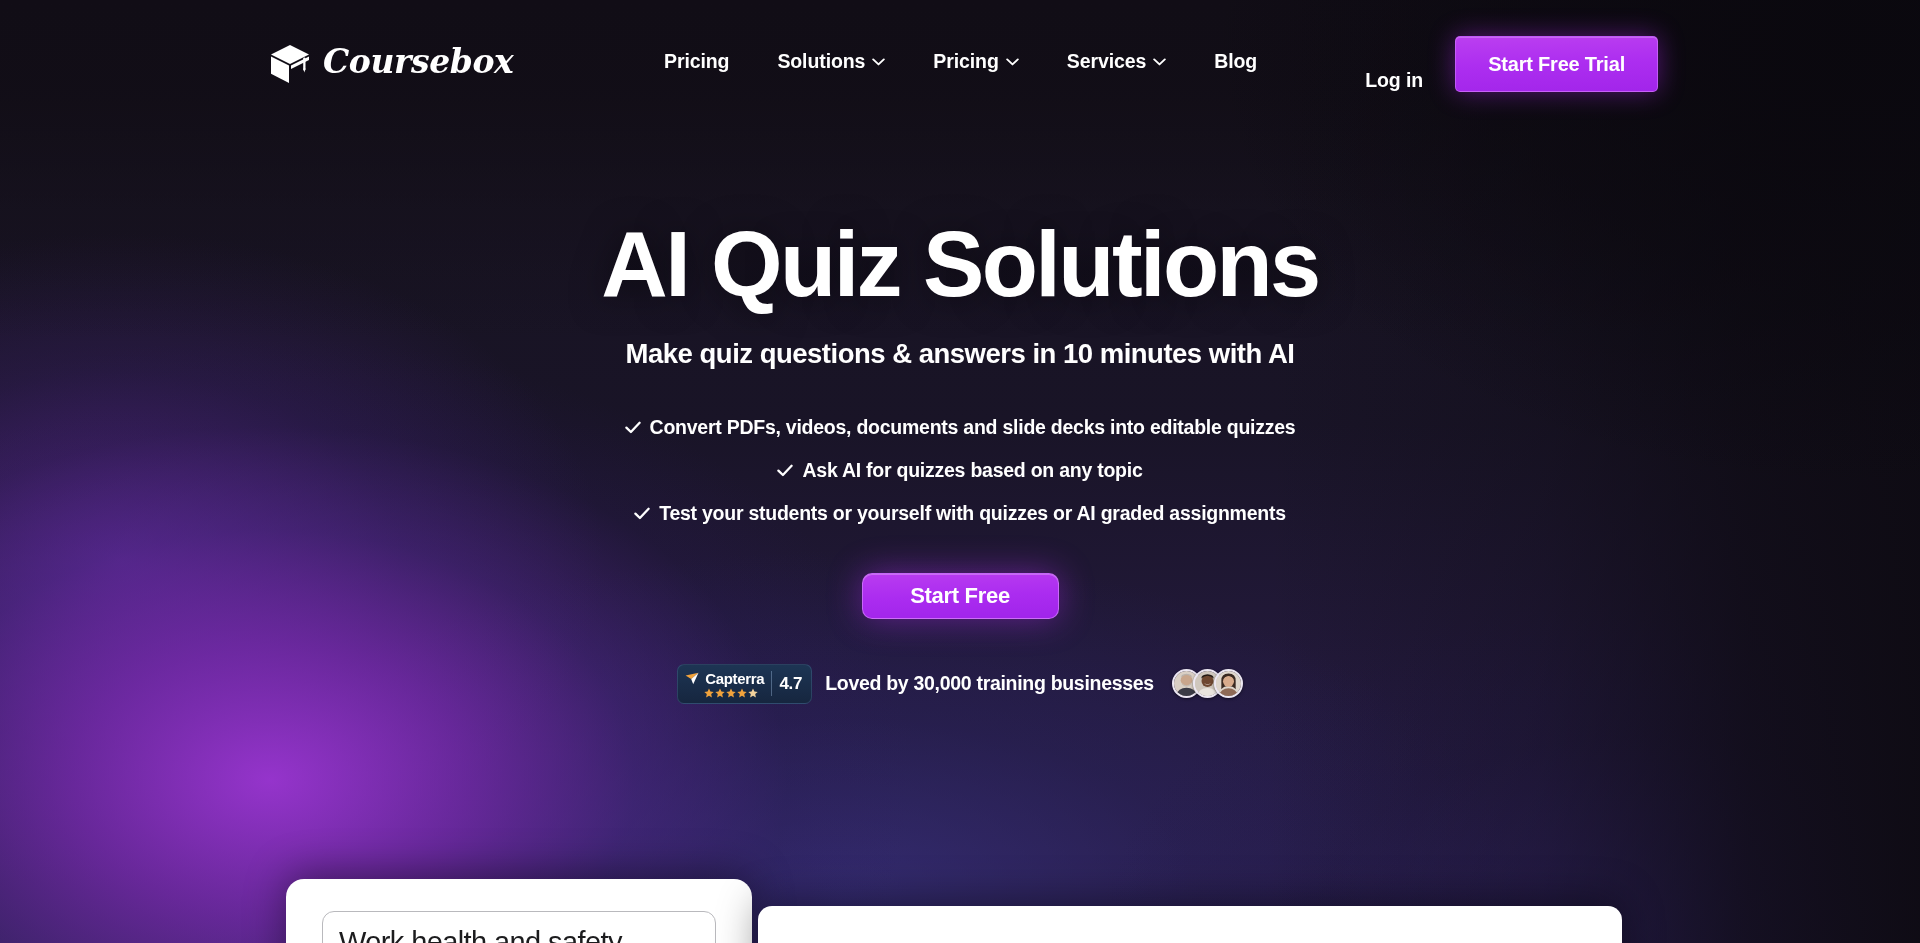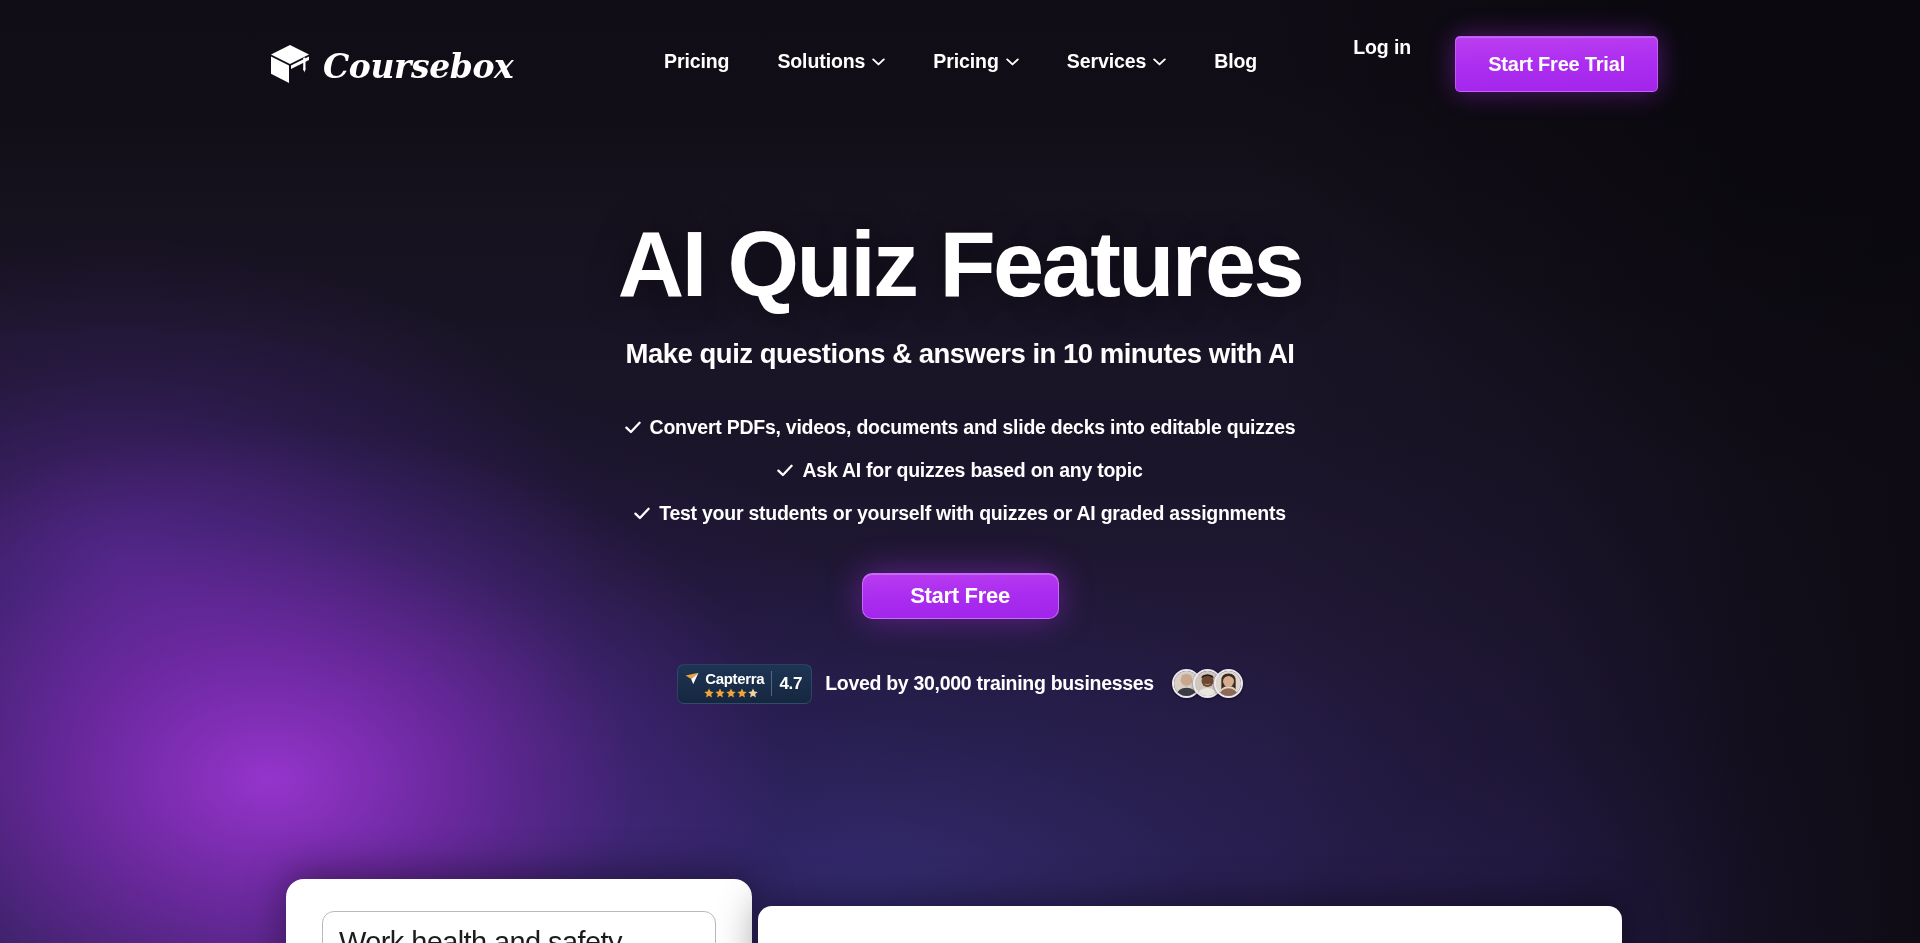--- a/index.html
+++ b/index.html
@@ -68,21 +68,21 @@
 
   
   .header {
     position:absolute; top:0; left:0; right:0; height:112px;
     display:flex; align-items:center;
     z-index:40;
   }
 
   .logo {
     position:absolute; left:268px; top:42px;
-    display:flex; align-items:flex-end; gap:11px;
+    display:flex; align-items:flex-start; gap:11px;
     cursor:pointer;
   }
   .logo-cube { width:44px; height:44px; display:block; }
   .logo-text {
     font-family:"DejaVu Serif", serif;
     font-style:italic; font-weight:700;
     font-size:33px; color:#ffffff;
     letter-spacing:-0.4px;
     white-space:nowrap;
   }
@@ -94,21 +94,21 @@
   .nav-item {
     display:flex; align-items:center; gap:7px;
     color:#fff; font-size:19.5px; font-weight:700;
     padding:0 20px; cursor:pointer; white-space:nowrap;
     letter-spacing:-0.1px;
   }
   .chev { width:13px; height:8px; display:block; flex:none; }
 
   .header-right {
     position:absolute; right:262px; top:36px;
-    display:flex; align-items:flex-start; gap:16px;
+    display:flex; align-items:flex-end; gap:4px;
   }
   .login-link {
     color:#ffffff; font-size:19.5px; font-weight:700;
     padding:0 28px; cursor:pointer; white-space:nowrap;
     letter-spacing:-0.1px;
   }
   .btn-trial {
     display:flex; align-items:center; justify-content:center;
     height:56px; padding:0 32px;
     border-radius:5px;
@@ -295,21 +295,21 @@
     </nav>
 
     <div class="header-right">
       <span class="login-link">Log in</span>
       <button class="btn-trial">Start Free Trial</button>
     </div>
   </header>
 
   <section class="hero">
 
-    <h1 class="hero-title">AI Quiz Features</h1>
+    <h1 class="hero-title">AI Quiz Solutions</h1>
     <p class="hero-sub">Make quiz questions &amp; answers in 10 minutes with AI</p>
 
     <ul class="bullets">
       <li class="bullet">
         <span>
           <svg class="check" viewBox="0 0 16 13">
               <path d="M1.4 6.6 L5.9 11 L14.6 1.8" stroke="#ffffff" stroke-width="2.3" fill="none" stroke-linecap="round" stroke-linejoin="round"></path>
             </svg>
         </span>
         <span>Convert PDFs, videos, documents and slide decks into editable quizzes</span>

